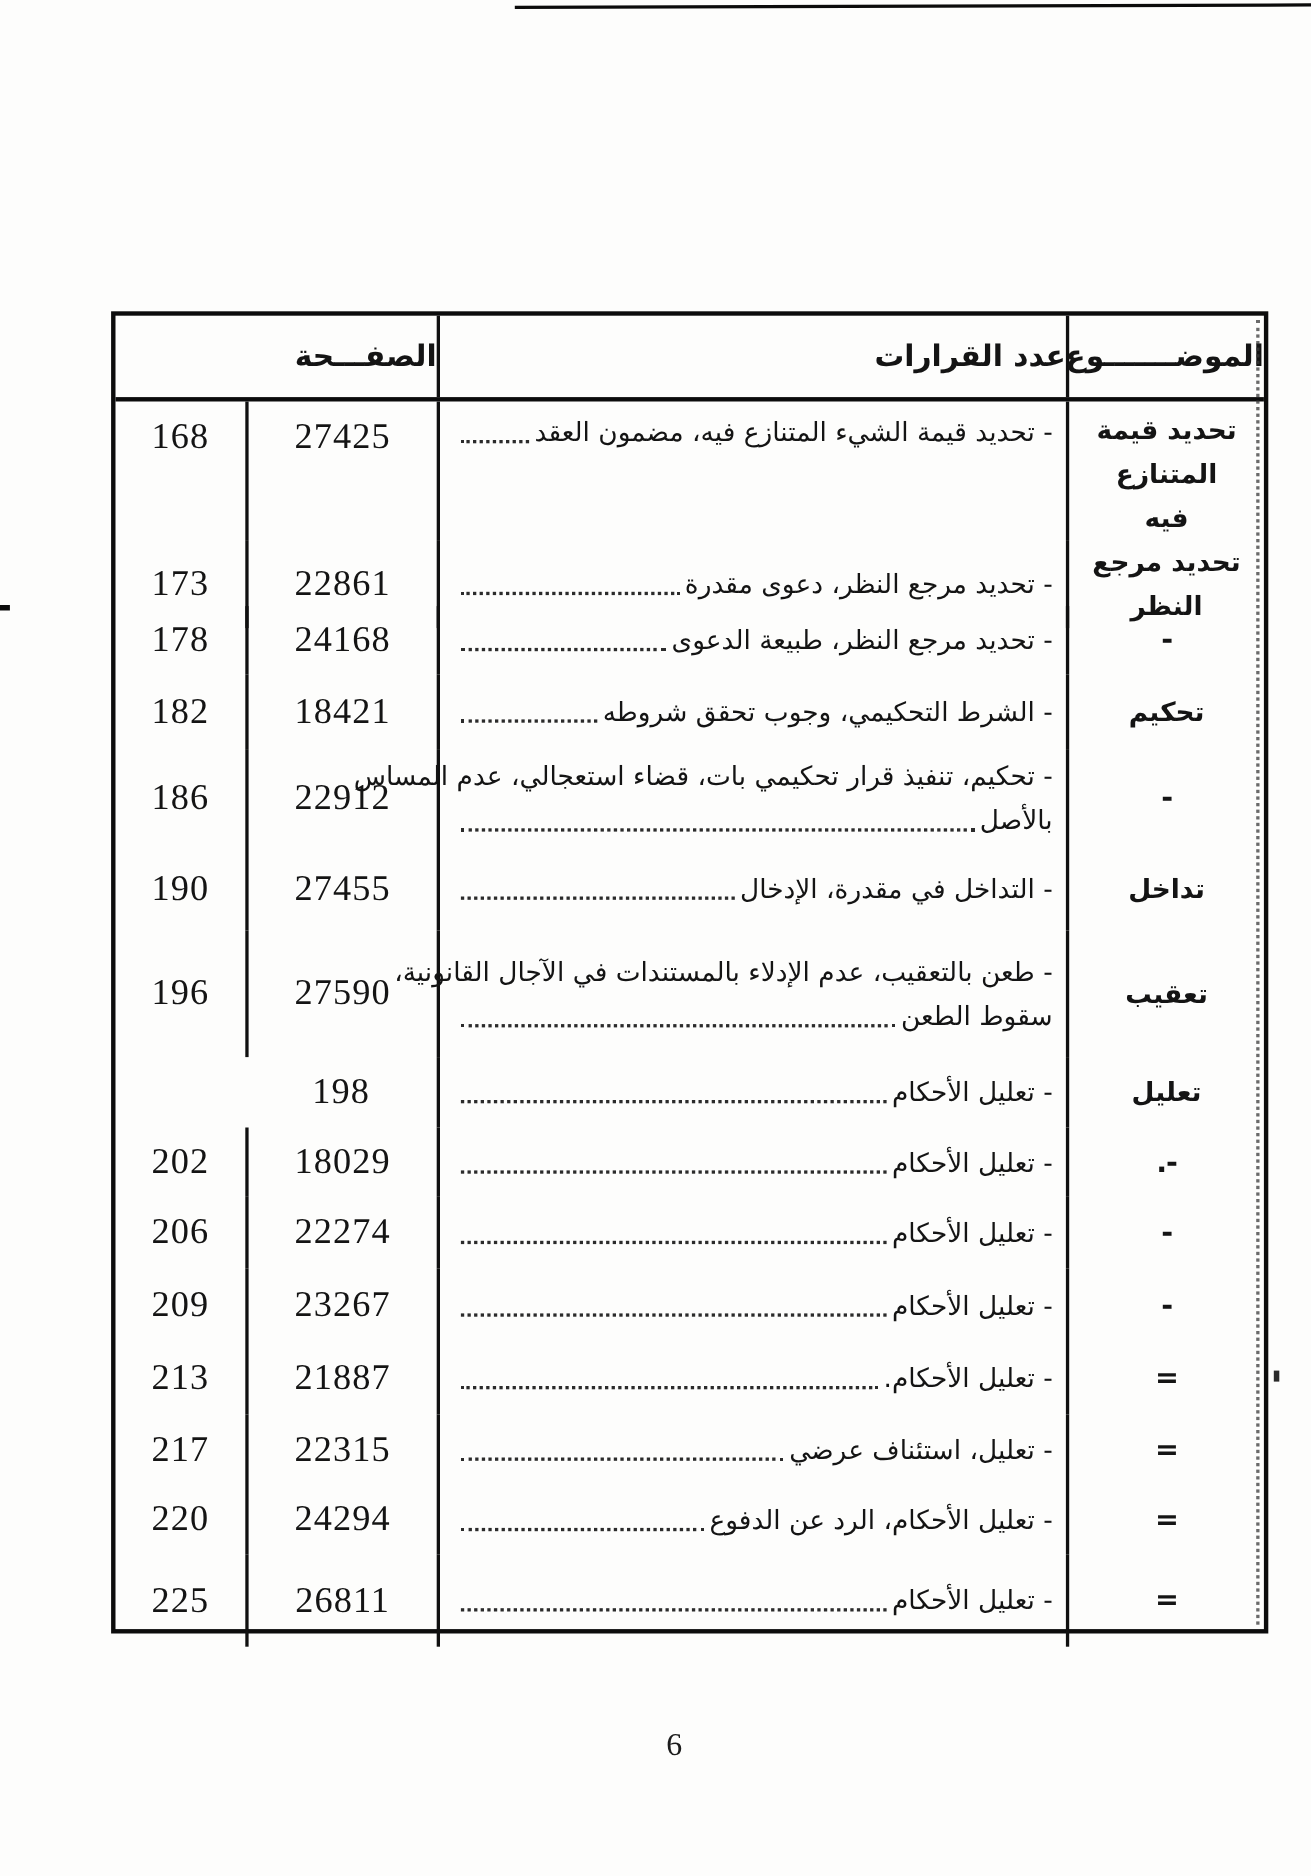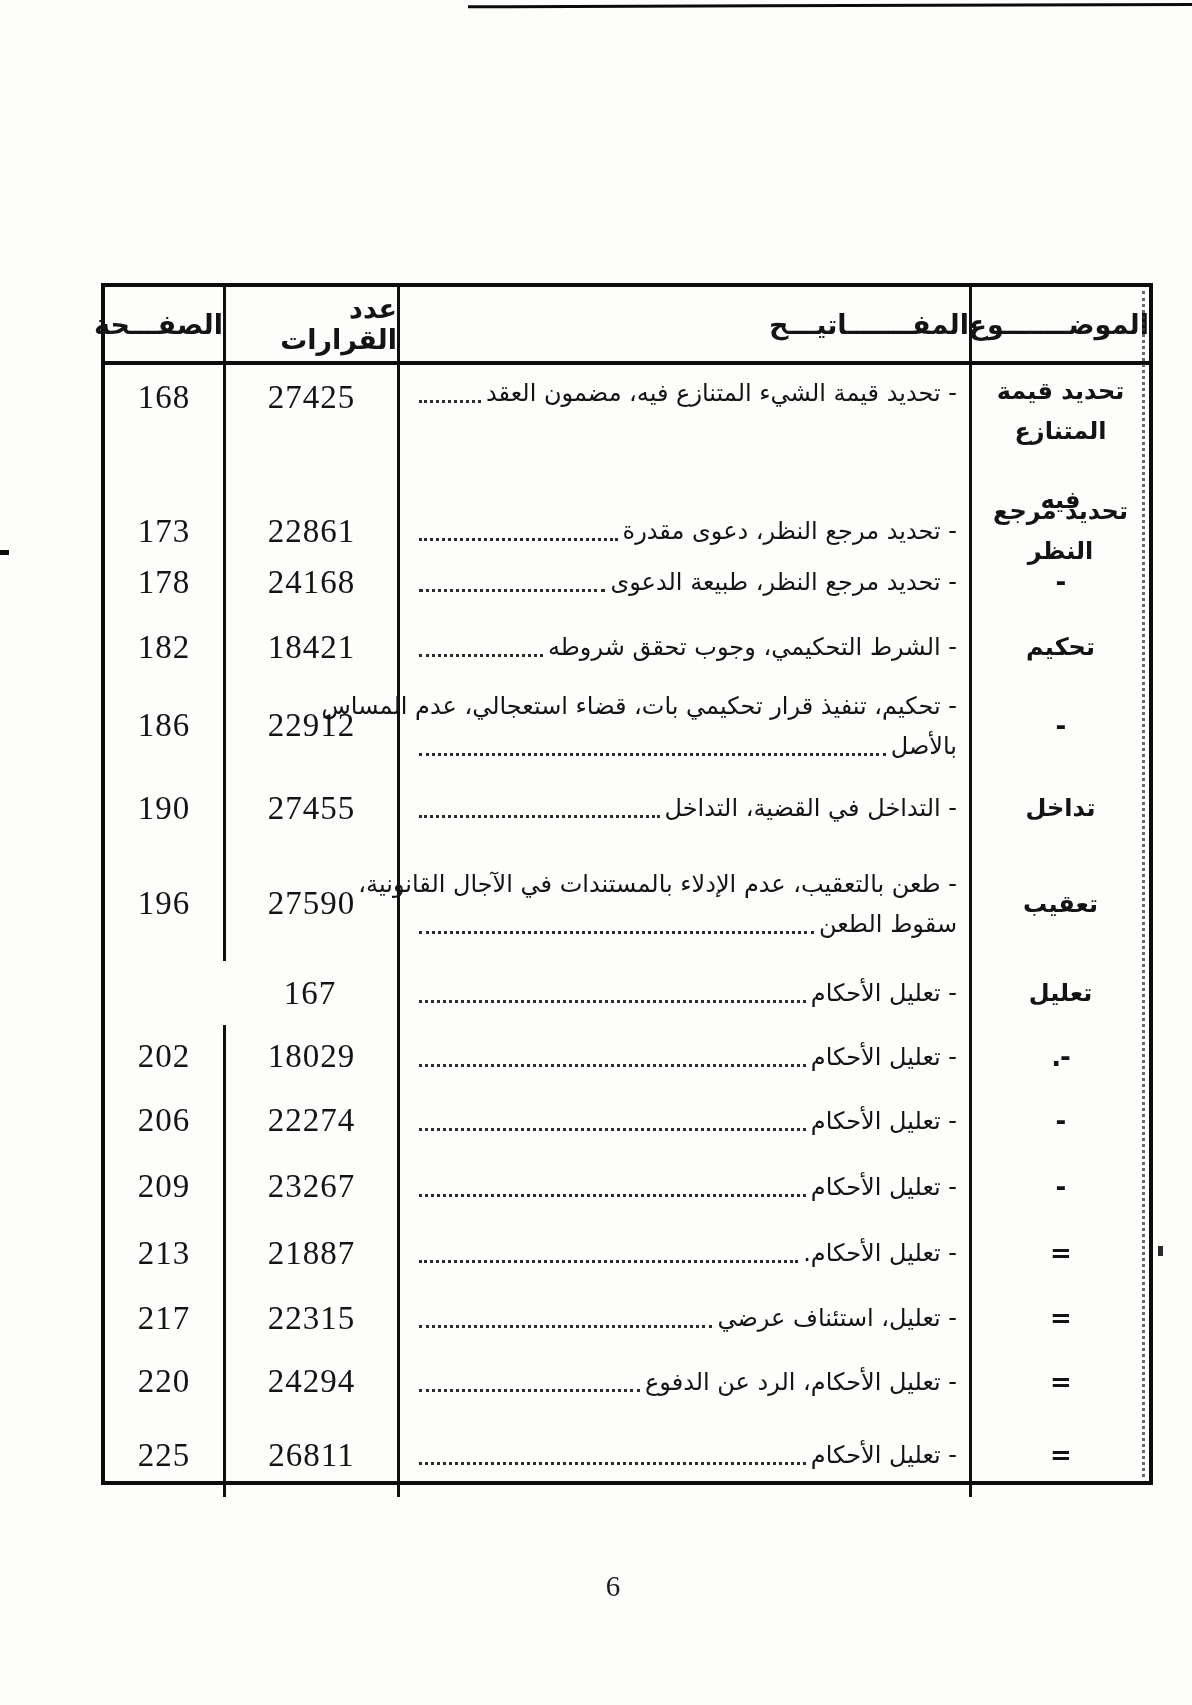--- a/index.html
+++ b/index.html
@@ -29,21 +29,21 @@
     box-sizing:border-box;display:flex;flex-direction:column;justify-content:center;
     border-left:3px solid #101010;min-width:0;
   }
   .cell.page-col{border-left:none;}
   .h-cell{font-weight:bold;font-size:27px;letter-spacing:0px;}
   .num{font-family:"Liberation Serif","DejaVu Serif",serif;font-size:33px;text-align:center;letter-spacing:1px;}
   .kcell{padding:0 12px 0 16px;}
   .kline{display:flex;align-items:flex-start;font-size:24px;line-height:40px;white-space:nowrap;}
   .ktext{flex:0 0 auto;}
   .leader{flex:1 1 auto;min-width:14px;border-bottom:3px dotted #2b2b2b;align-self:flex-end;margin:0 5px 10px 3px;}
-  .scell{text-align:center;font-weight:bold;font-size:24px;line-height:40px;padding:0 18px;gap:29px;}
+  .scell{text-align:center;font-weight:bold;font-size:24px;line-height:40px;padding:0 18px;}
   .ditto{font-size:26px;font-weight:900;letter-spacing:-1px;}
   .row-top .cell{justify-content:flex-start;}
   .row-top .kcell{padding-top:8px;}
   .row-top .num{padding-top:14px;}
   .row-top .scell{padding-top:6px;}
   #page-number{
     position:absolute;left:0;top:1570px;width:1226px;text-align:center;
     font-family:"Liberation Serif","DejaVu Serif",serif;font-size:29px;color:#1c1c1c;
   }
 </style>
@@ -55,23 +55,20 @@
 <div id="right-speck" class="artifact"></div>
 
 <div id="toc-table">
   <div id="inner-dotted-border"></div>
 
   <div id="header-row" class="trow">
     <div class="cell h-cell">
       <span>الموضـــــــوع</span>
     </div>
     <div class="cell h-cell">
-      <span>المفـــــــاتيـــح</span>
-    </div>
-    <div class="cell h-cell">
       <span>عدد القرارات</span>
     </div>
     <div class="cell h-cell page-col">
       <span>الصفـــحة</span>
     </div>
   </div>
 
   <div id="table-body">
       <div class="trow row-top" style="height: 110px;">
         <div class="cell scell">
@@ -141,21 +138,21 @@
         </div>
         <div class="cell num">22912</div>
         <div class="cell num page-col">186</div>
       </div>
       <div class="trow" style="height: 76px;">
         <div class="cell scell">
           <div>تداخل</div>
         </div>
         <div class="cell kcell">
           <div class="kline">
-            <span class="ktext">- التداخل في القضية، التداخل</span>
+            <span class="ktext">- التداخل في مقدرة، الإدخال</span>
             <span class="leader"></span>
           </div>
         </div>
         <div class="cell num">27455</div>
         <div class="cell num page-col">190</div>
       </div>
       <div class="trow" style="height: 115px;">
         <div class="cell scell">
           <div>تعقيب</div>
         </div>
@@ -174,21 +171,21 @@
       <div class="trow" style="height: 64px;">
         <div class="cell scell">
           <div>تعليل</div>
         </div>
         <div class="cell kcell">
           <div class="kline">
             <span class="ktext">- تعليل الأحكام</span>
             <span class="leader"></span>
           </div>
         </div>
-        <div class="cell num page-col">167</div>
+        <div class="cell num page-col">198</div>
       </div>
       <div class="trow" style="height: 63px;">
         <div class="cell scell">
           <div class="ditto">-.</div>
         </div>
         <div class="cell kcell">
           <div class="kline">
             <span class="ktext">- تعليل الأحكام</span>
             <span class="leader"></span>
           </div>

